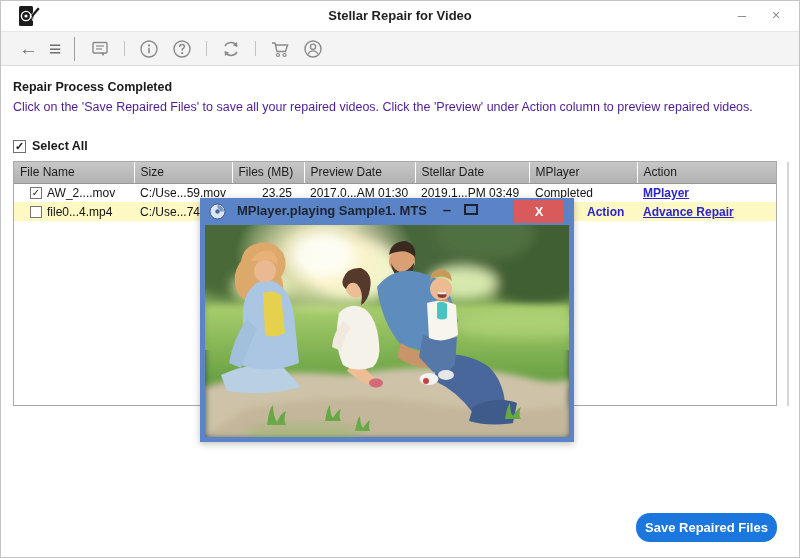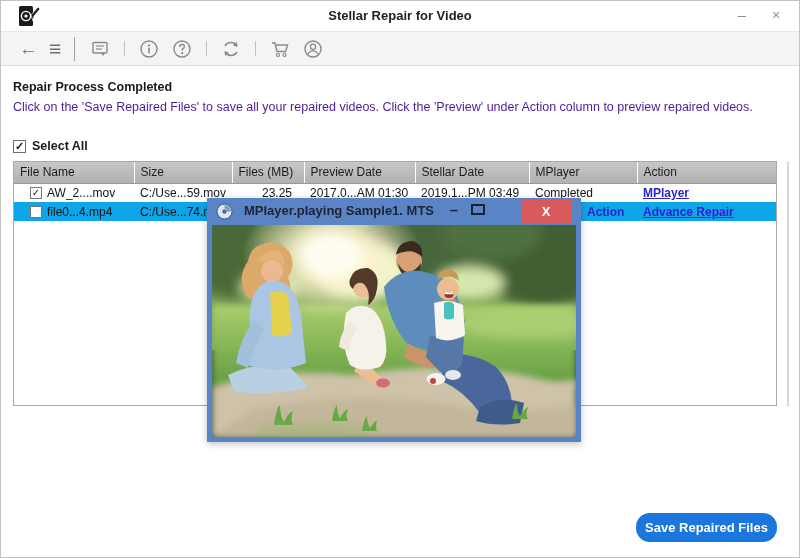--- a/index.html
+++ b/index.html
@@ -29,29 +29,29 @@
   .cb { width:13px; height:13px; border:1px solid #707070; background:#fff; font-size:11px; line-height:11px; text-align:center; color:#222; display:inline-block; }
   .cb-sm { width:12px; height:12px; border:1px solid #757575; background:#fff; font-size:10px; line-height:10px; text-align:center; color:#222; display:inline-block; flex:none; }
 
   
   .tablewrap { position:absolute; left:12px; top:160px; width:764px; height:245px; border:1px solid #a8a8a8; background:#fff; overflow:hidden; }
   table { border-collapse:collapse; table-layout:fixed; width:764px; }
   col.c1{width:120px} col.c2{width:98px} col.c3{width:72px} col.c4{width:111px} col.c5{width:114px} col.c6{width:108px} col.c7{width:141px}
   th { height:21px; background:linear-gradient(#c7c7c7,#b1b1b1); border-left:1px solid rgba(255,255,255,0.5); border-bottom:1px solid #989898; font-size:12px; font-weight:normal; color:#1c1c1c; text-align:left; padding-left:6px; white-space:nowrap; overflow:hidden; }
   th:first-child { border-left:none; }
   td { height:19px; font-size:12px; color:#141414; padding-left:6px; white-space:nowrap; overflow:hidden; }
-  tr.alt td { background:#0ea5e9; }
+  tr.alt td { background:#fef9c3; }
   td.num { text-align:right; padding-right:12px; }
   td .filecell { display:flex; align-items:center; gap:5px; padding-left:10px; }
   a.tlink { color:#2a23cf; font-weight:bold; text-decoration:underline; }
   td.statusfrag { color:#2a23cf; font-weight:bold; padding-left:58px; }
   .scroll-edge { position:absolute; left:786px; top:161px; width:2px; height:244px; background:#d6d6d6; }
 
   
-  .mplayer { position:absolute; left:206px; top:197px; width:374px; height:244px; background:#5b84c6; box-shadow:0 2px 7px rgba(0,0,0,0.25); }
+  .mplayer { position:absolute; left:199px; top:197px; width:374px; height:244px; background:#5b84c6; box-shadow:0 2px 7px rgba(0,0,0,0.25); }
   .mp-titlebar { position:relative; height:27px; display:flex; align-items:center; }
   .mp-icon { position:absolute; left:9px; top:5px; width:17px; height:17px; }
   .mp-title { position:absolute; left:37px; top:5px; font-size:13px; font-weight:bold; color:#1b2433; white-space:nowrap; }
   .mp-min { position:absolute; left:236px; top:2px; width:22px; height:22px; color:#1b2433; font-weight:bold; text-align:center; line-height:20px; font-size:15px; }
   .mp-max { position:absolute; left:264px; top:6px; width:14px; height:11px; border:2px solid #1b2433; background:transparent; }
   .mp-close { position:absolute; left:314px; top:2px; width:50px; height:23px; background:#d85a5a; color:#fff; font-weight:bold; font-size:13px; text-align:center; line-height:23px; }
   .mp-body { position:absolute; left:5px; top:27px; width:364px; height:212px; background:#344; overflow:hidden; }
   .mp-body svg { display:block; width:364px; height:212px; }
 
   

